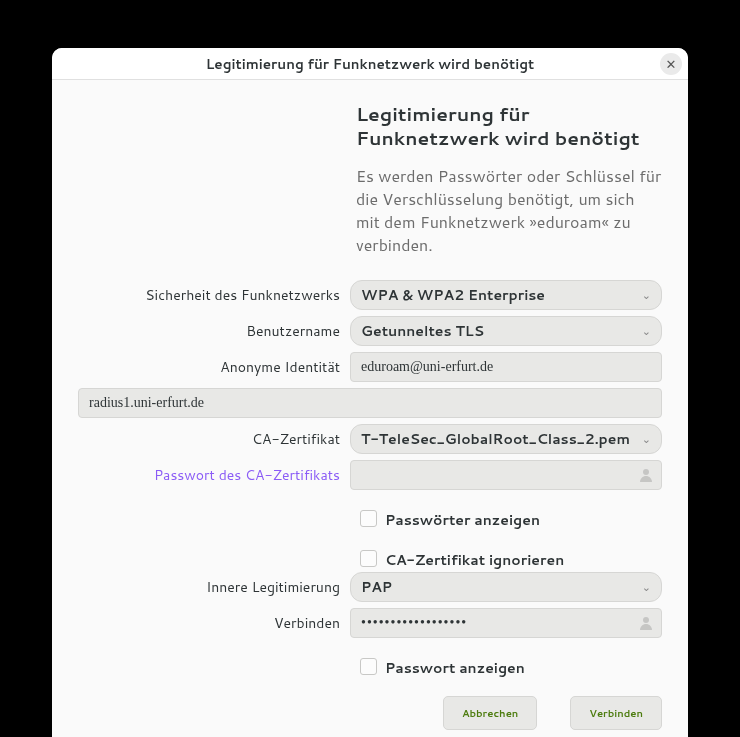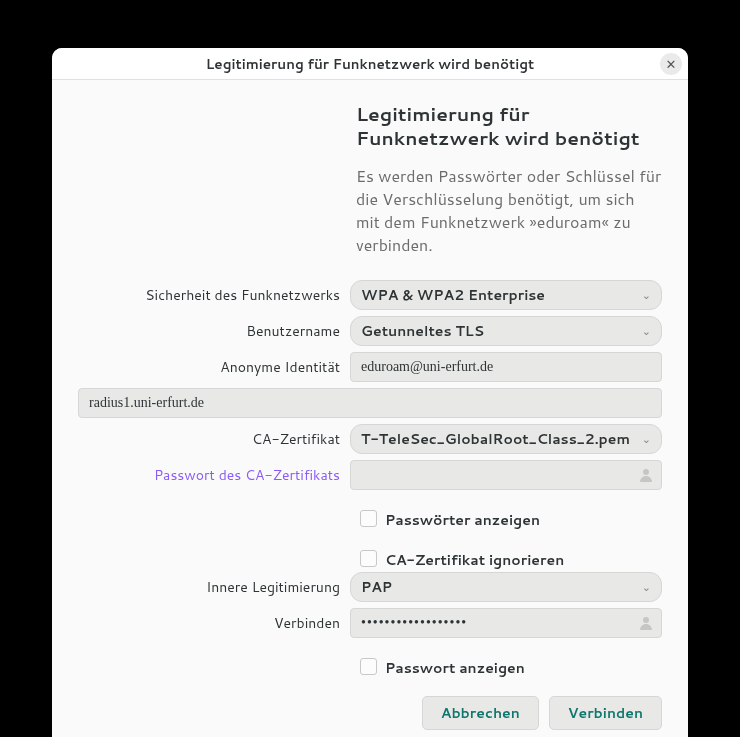--- a/index.html
+++ b/index.html
@@ -141,26 +141,27 @@
     justify-content: flex-end;
     gap: 10px;
     margin-top: 18px;
   }
   .btn {
     height: 34px;
     padding: 0 18px;
     background: #e8e8e6;
     border: 1px solid #d6d6d4;
     border-radius: 5px;
-    font-size: 14px;
-    font-weight: 700;
-    color: #0f766e;
+    font-size: 10px;
+    font-weight: 700;
+    color: #4d7c0f;
     cursor: pointer;
     display: flex;
     align-items: center;
+    margin-left: 23px;
   }
   .redact {
     display: inline-block;
     width: 42px;
     height: 14px;
     background: #dcdcdc;
     border-radius: 2px;
   }
   .user-svg { fill: #888; }
 </style>

